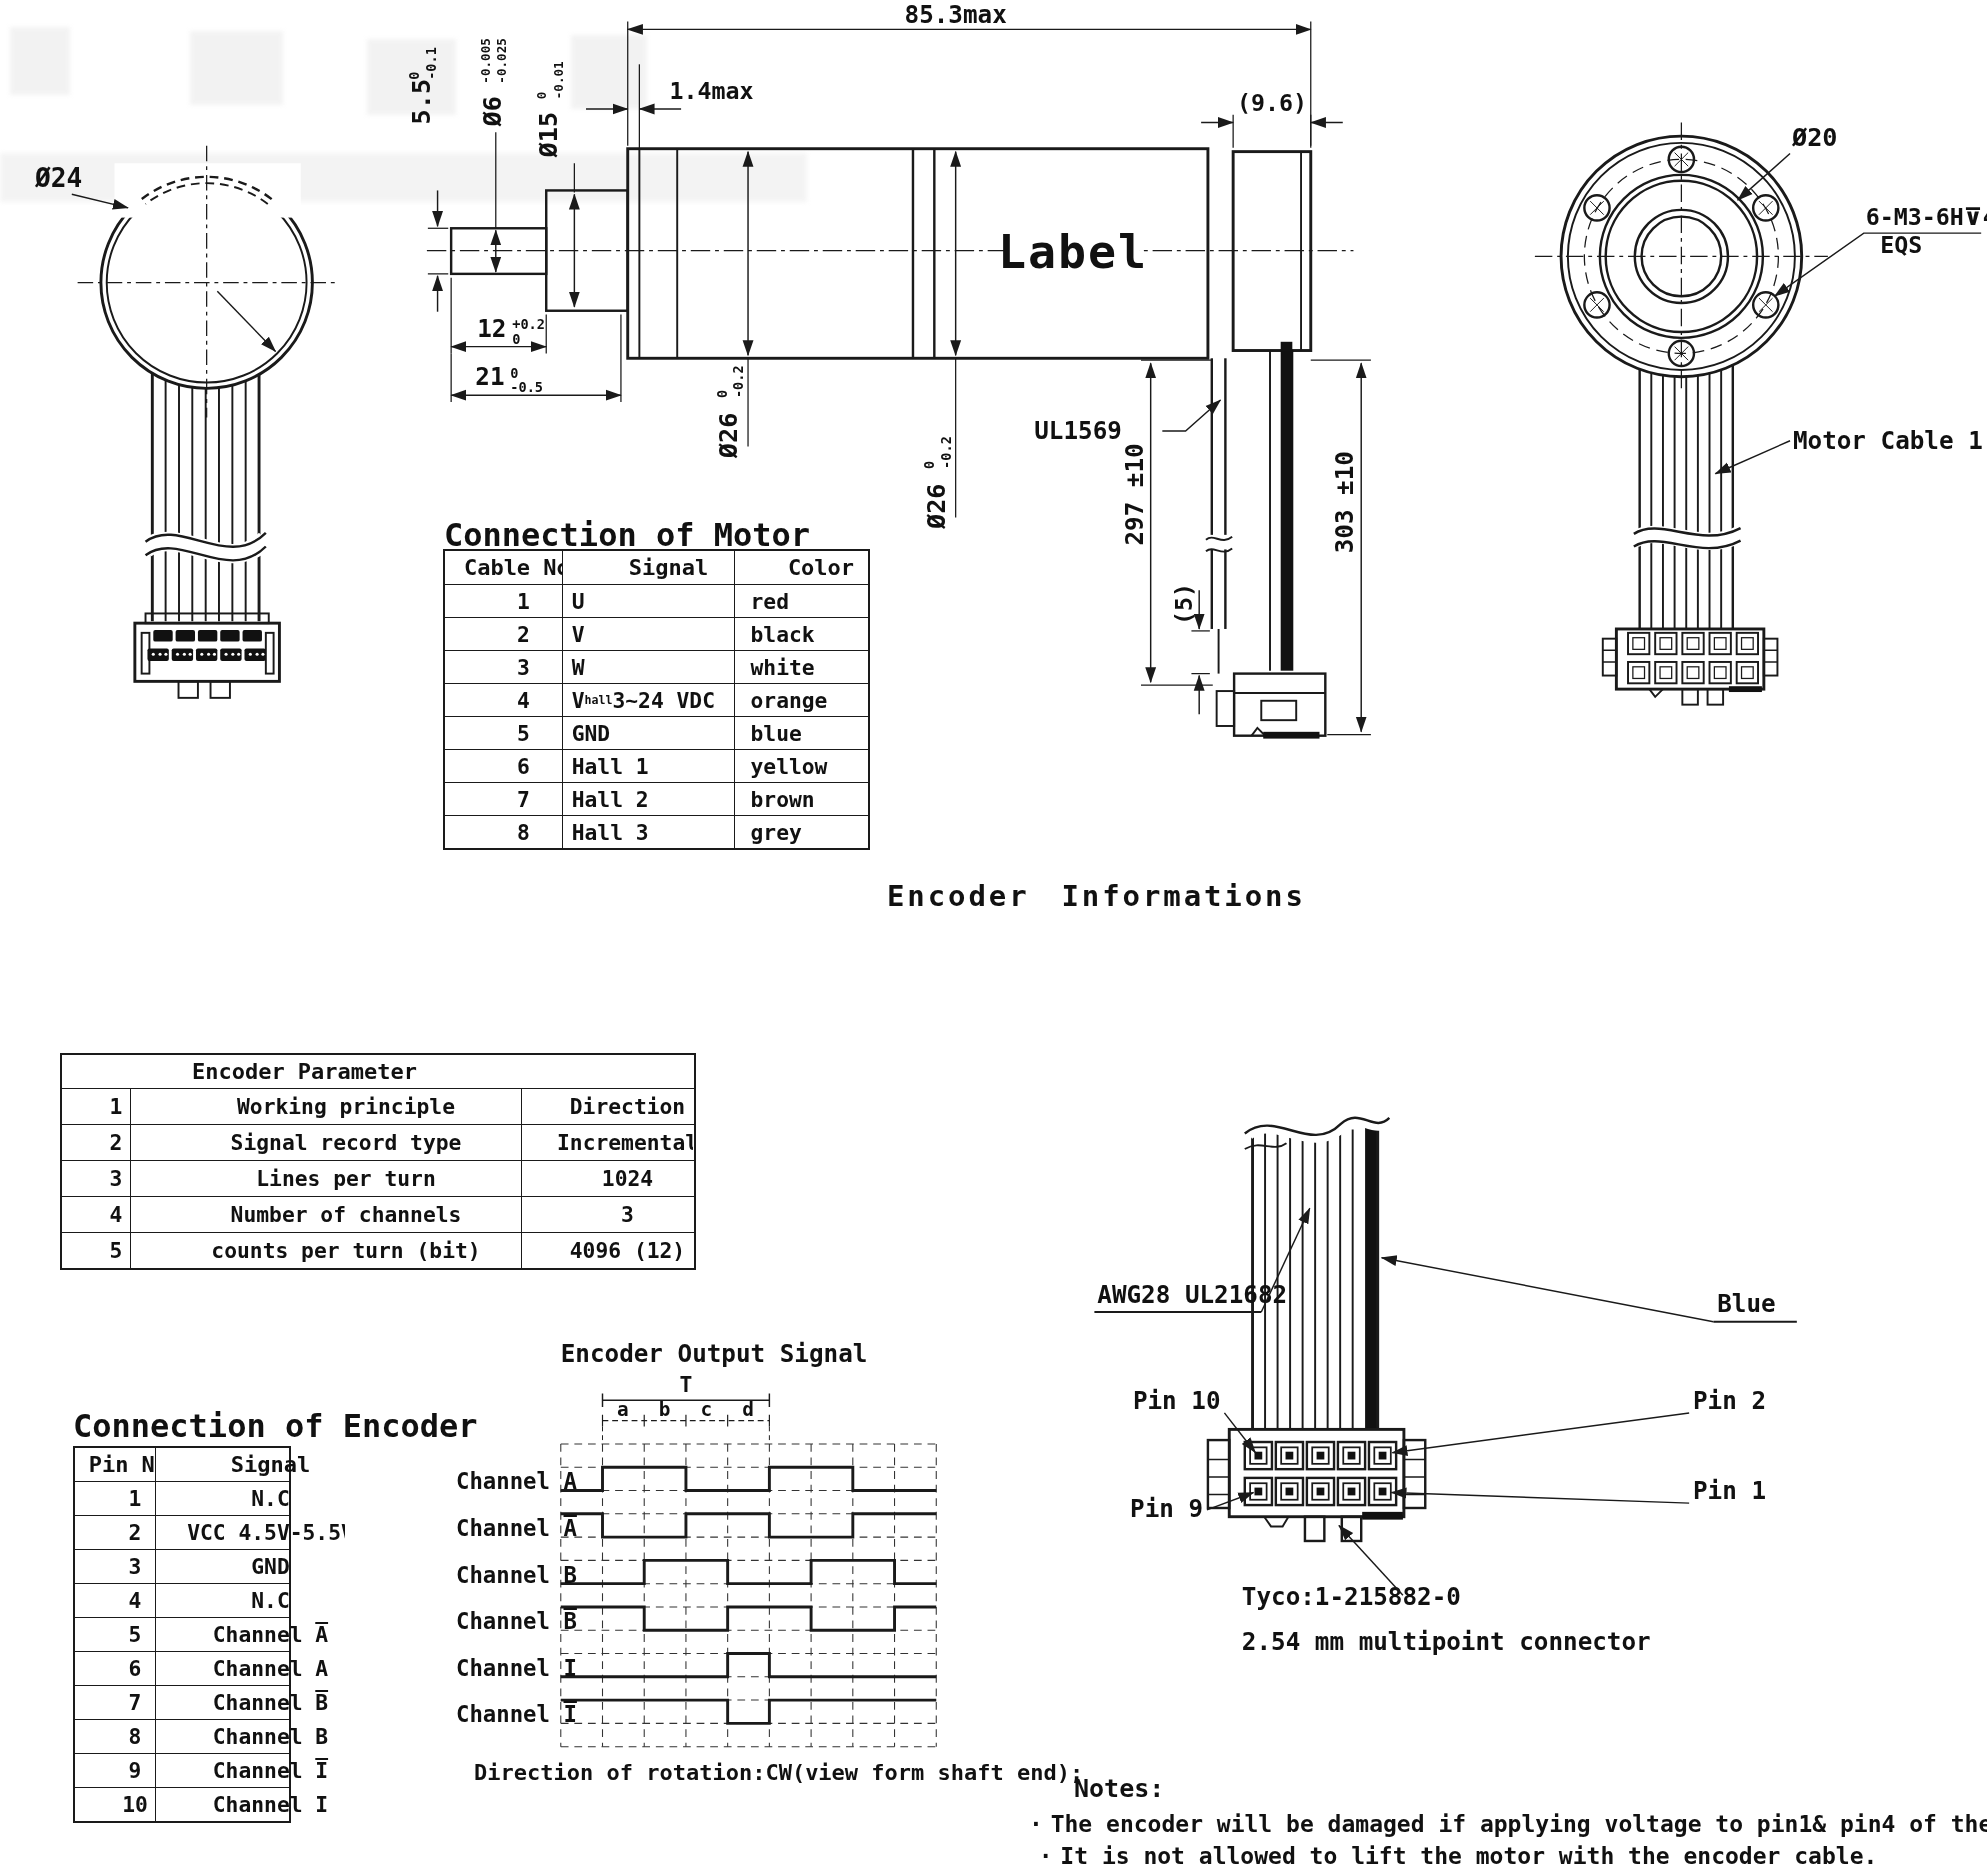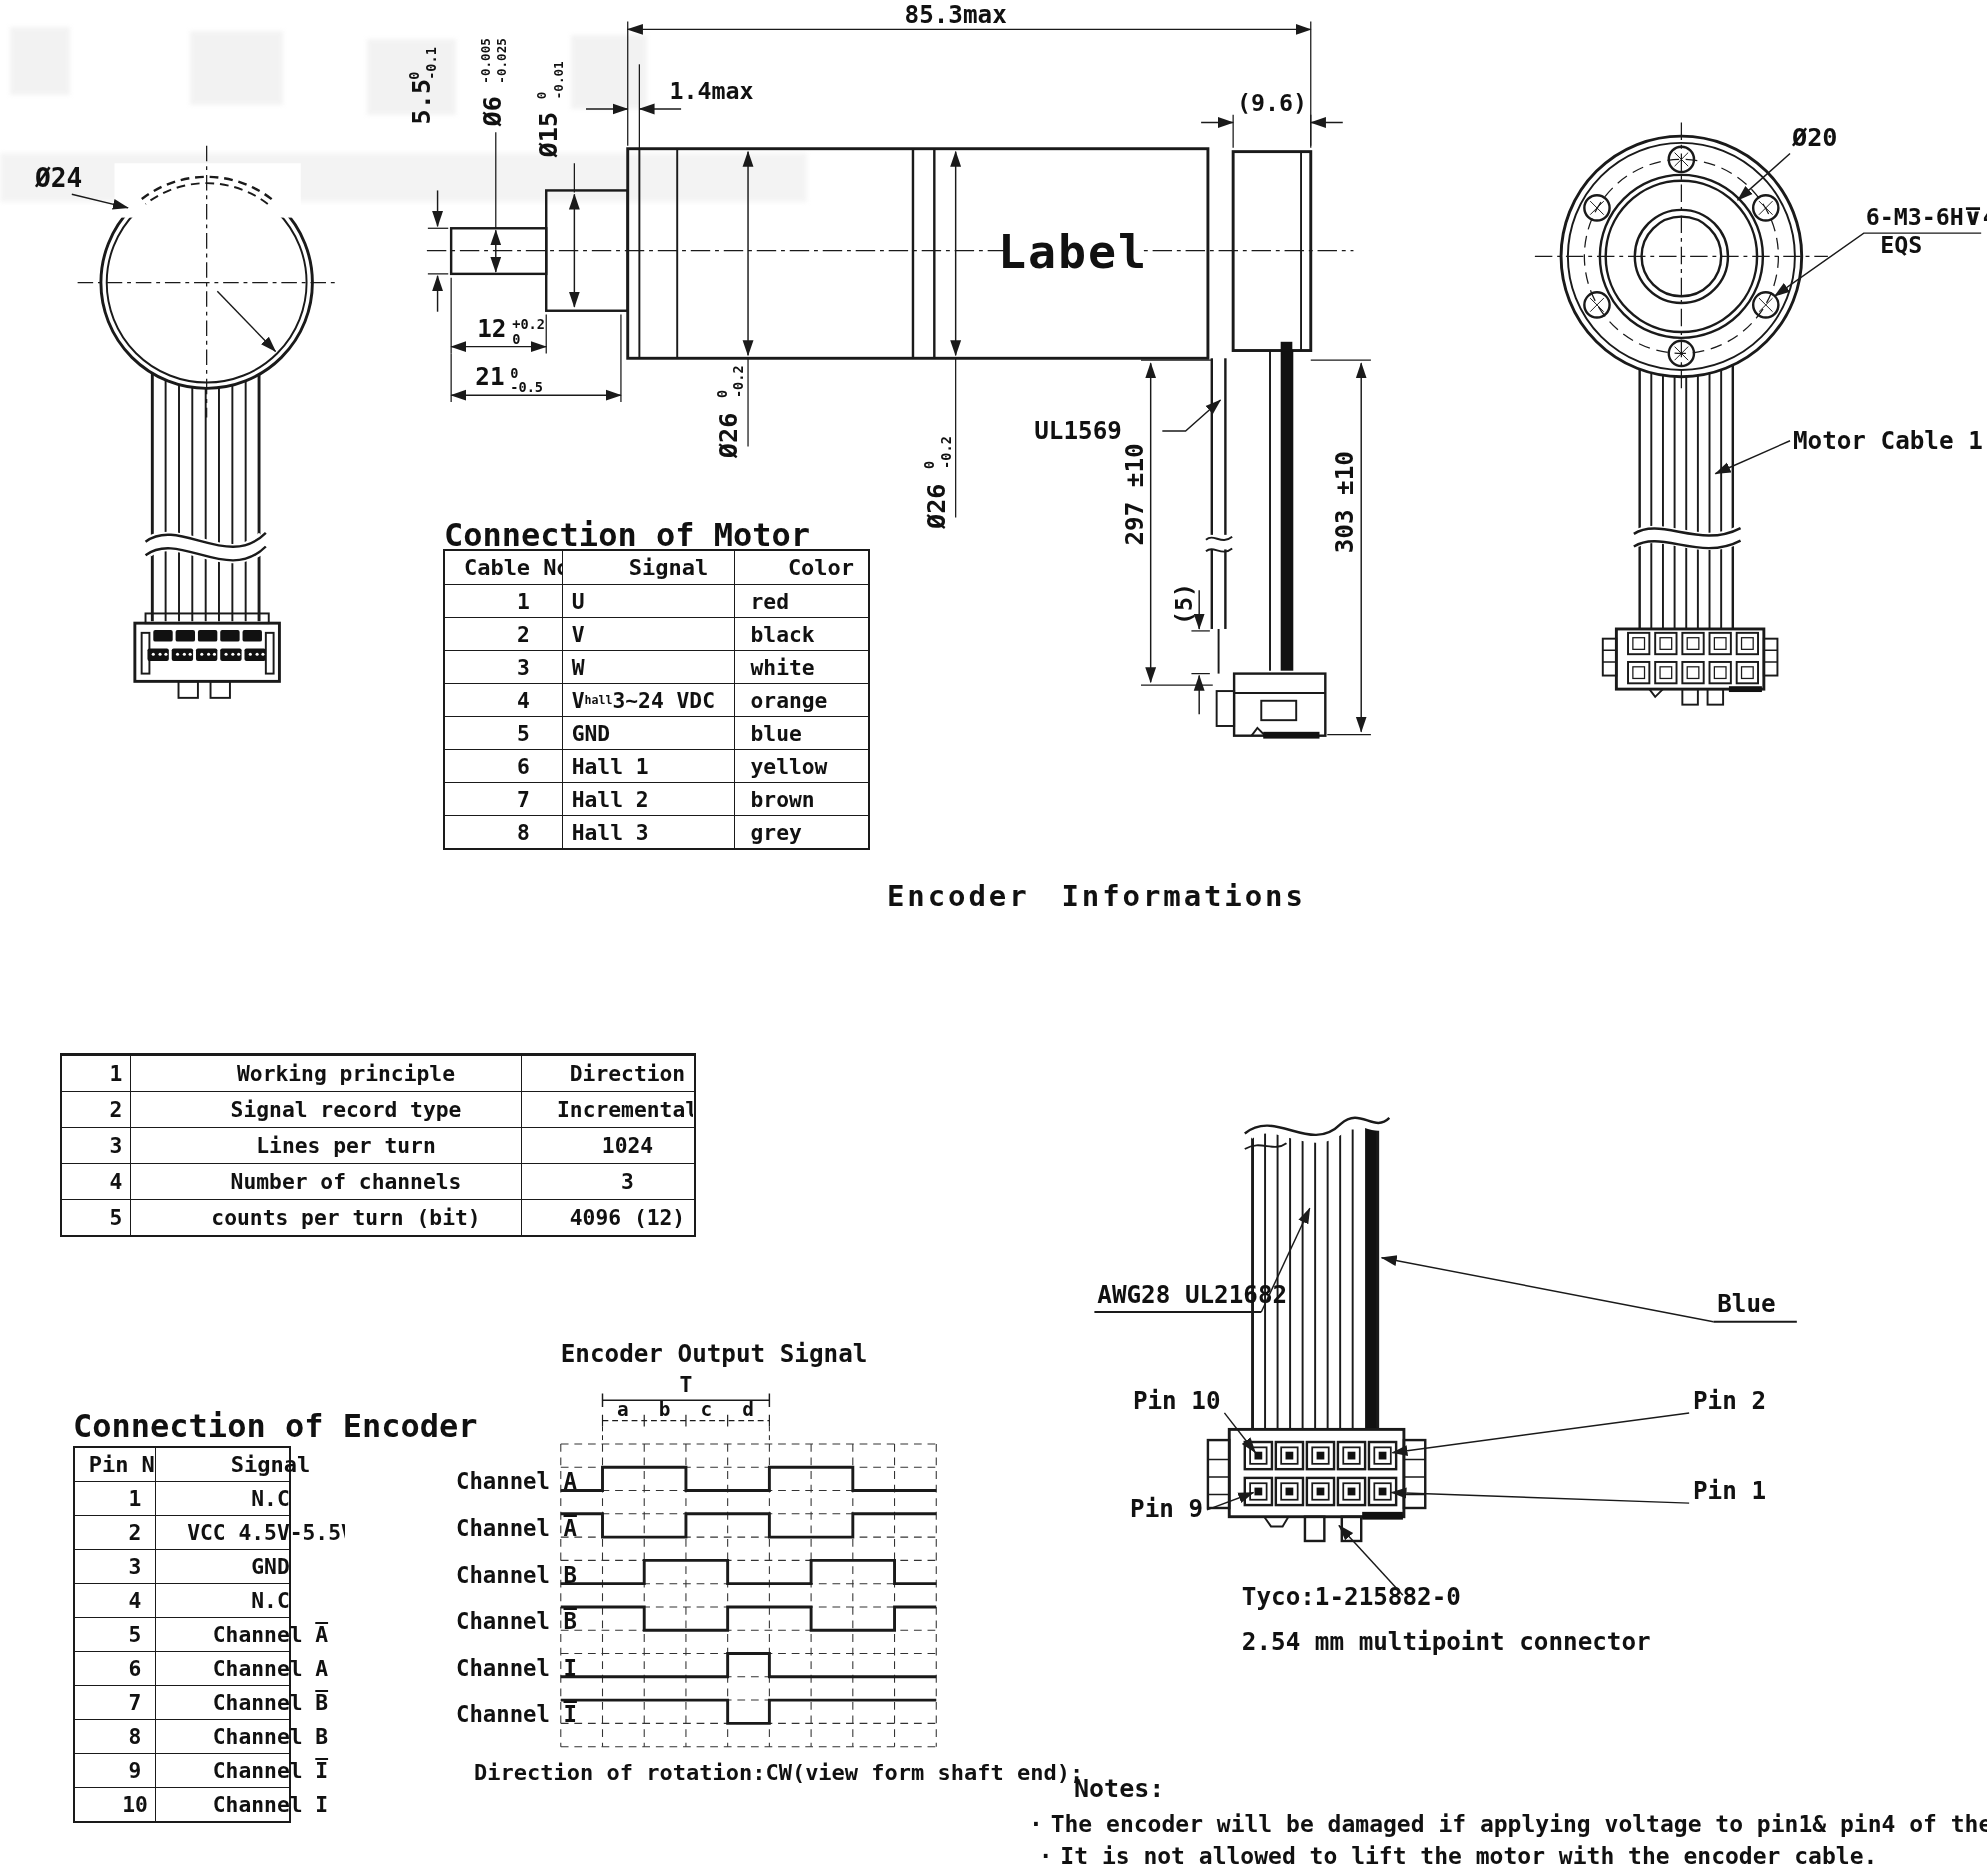--- a/index.html
+++ b/index.html
@@ -572,20 +572,23 @@
           <span></span>
         </div>
         <div class="td l2">grey</div>
       </div>
     </div>
 </div>
 
 <div class="abs" style="left:887px;top:879px;width:398px;text-align:center;font-size:29px;font-weight:bold;letter-spacing:2.9px;word-spacing:11.6px;white-space:nowrap;">Encoder Informations</div>
 
 <div class="tbl" style="left:60px;top:1053px;width:636px;">
+  <div class="tr first" style="grid-template-columns:1fr;height:33px;">
+    <div class="td" style="justify-content:center;width:485px;font-size:22px;">Encoder Parameter</div>
+  </div>
   <div>
 
       <div class="tr" style="grid-template-columns:68px 391px 172px;height:35px;">
         <div class="td c">1</div>
         <div class="td c">Working principle</div>
         <div class="td c">Direction</div>
       </div>
 
       <div class="tr" style="grid-template-columns:68px 391px 172px;height:35px;">
         <div class="td c">2</div>

